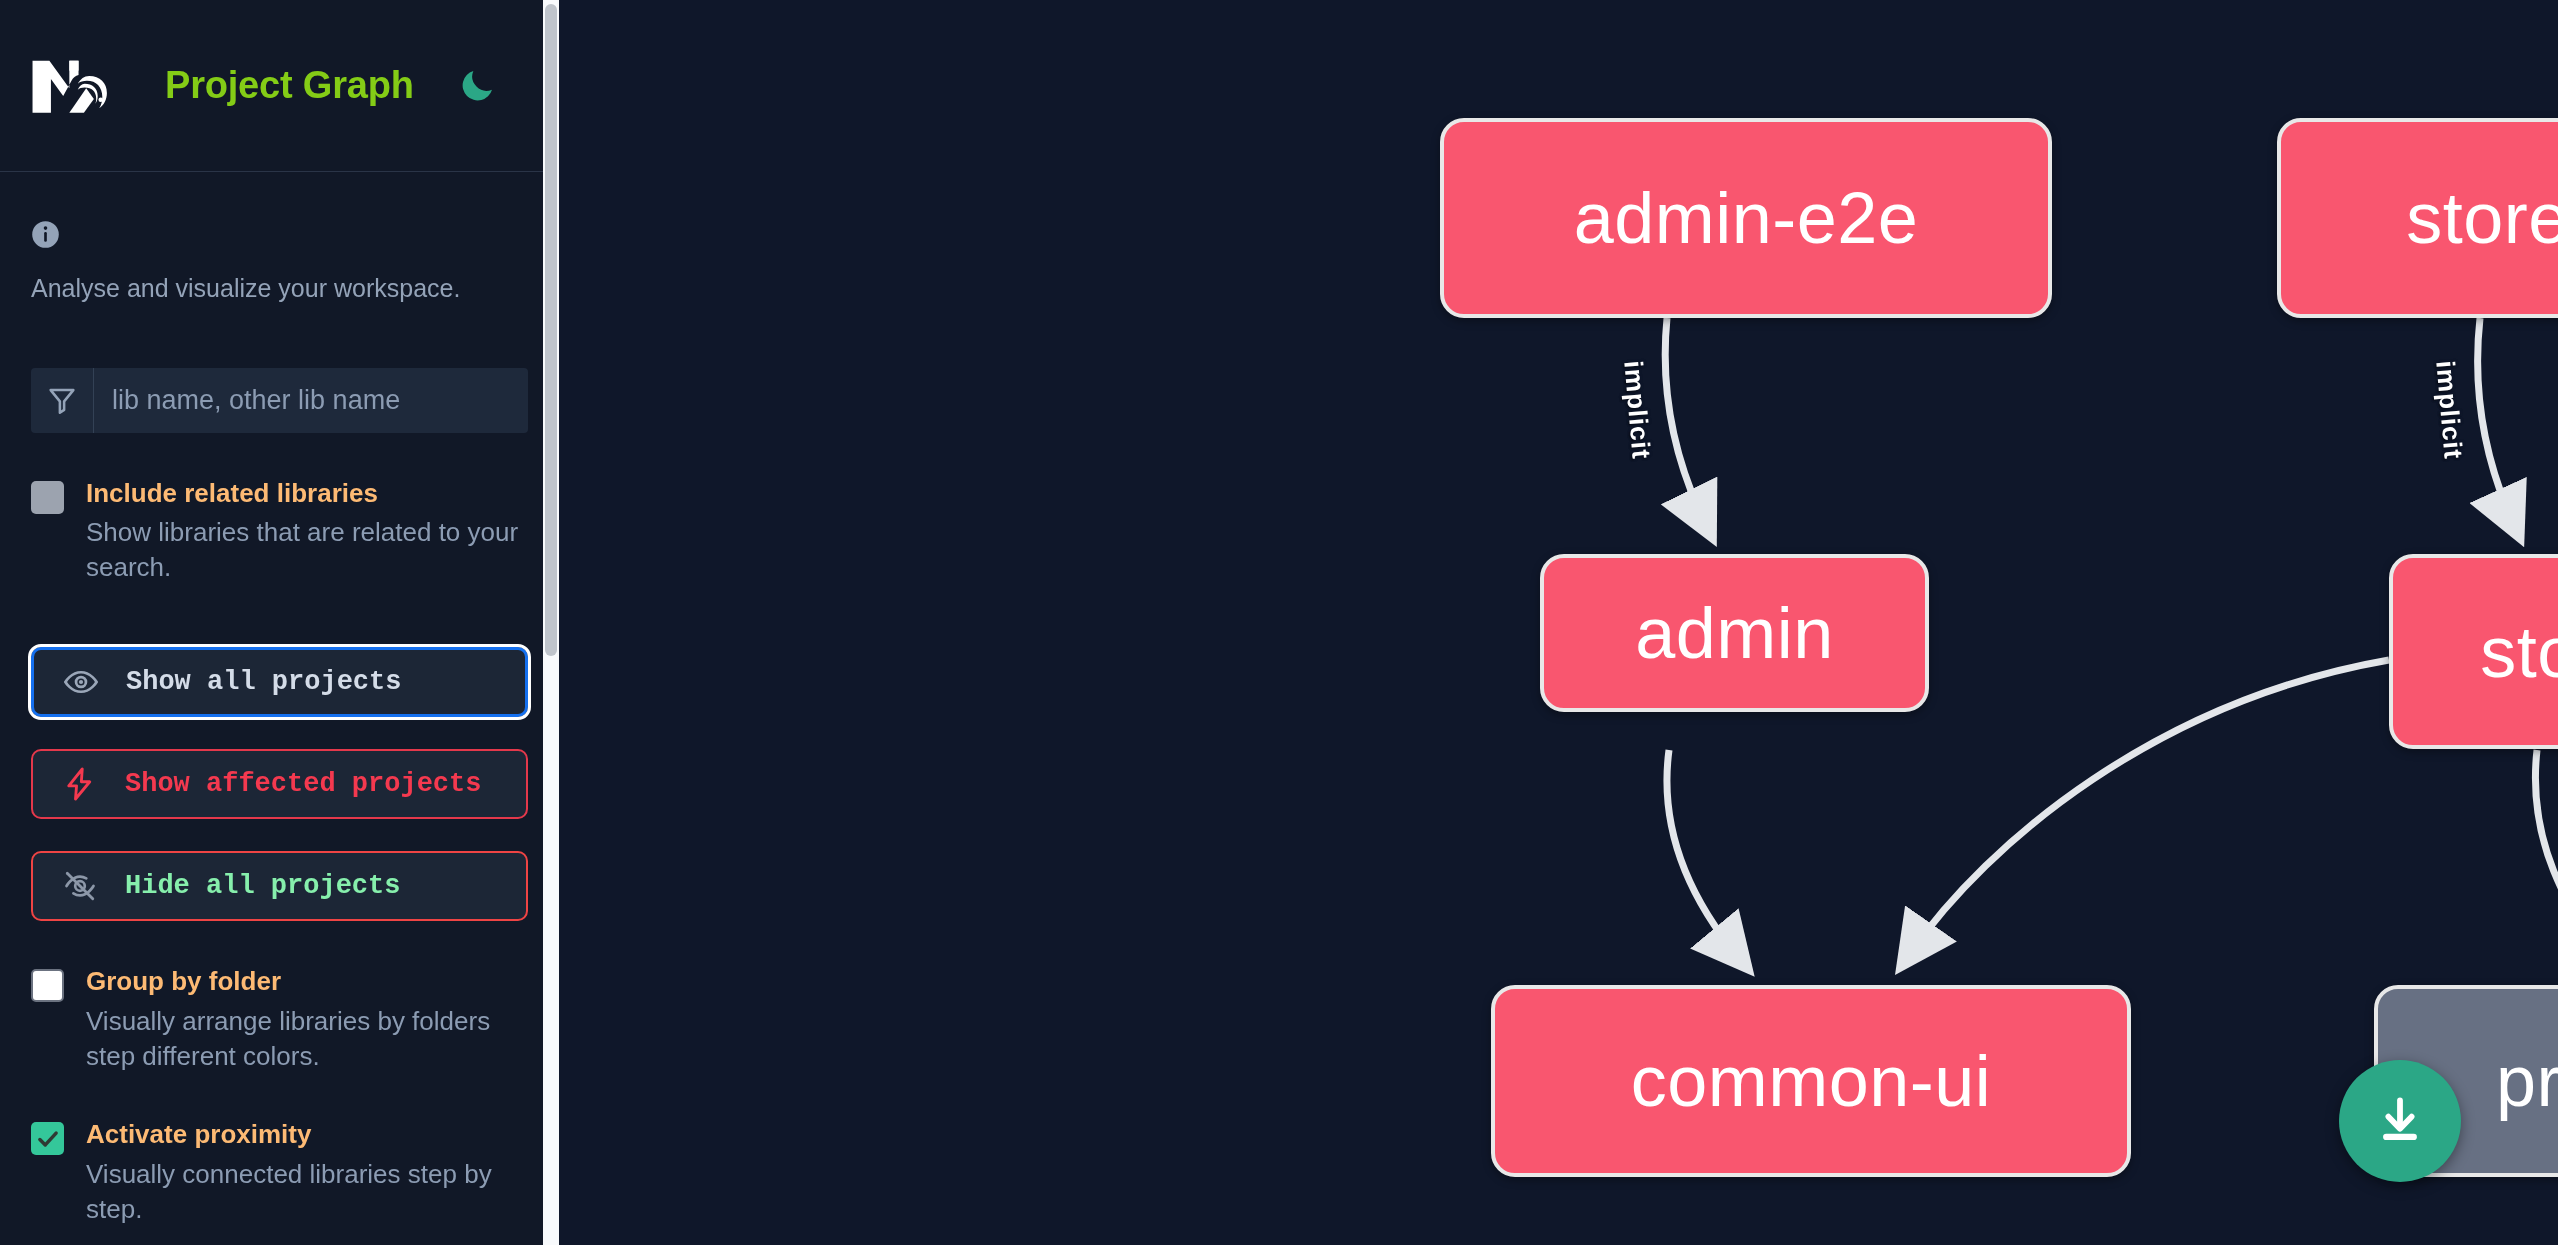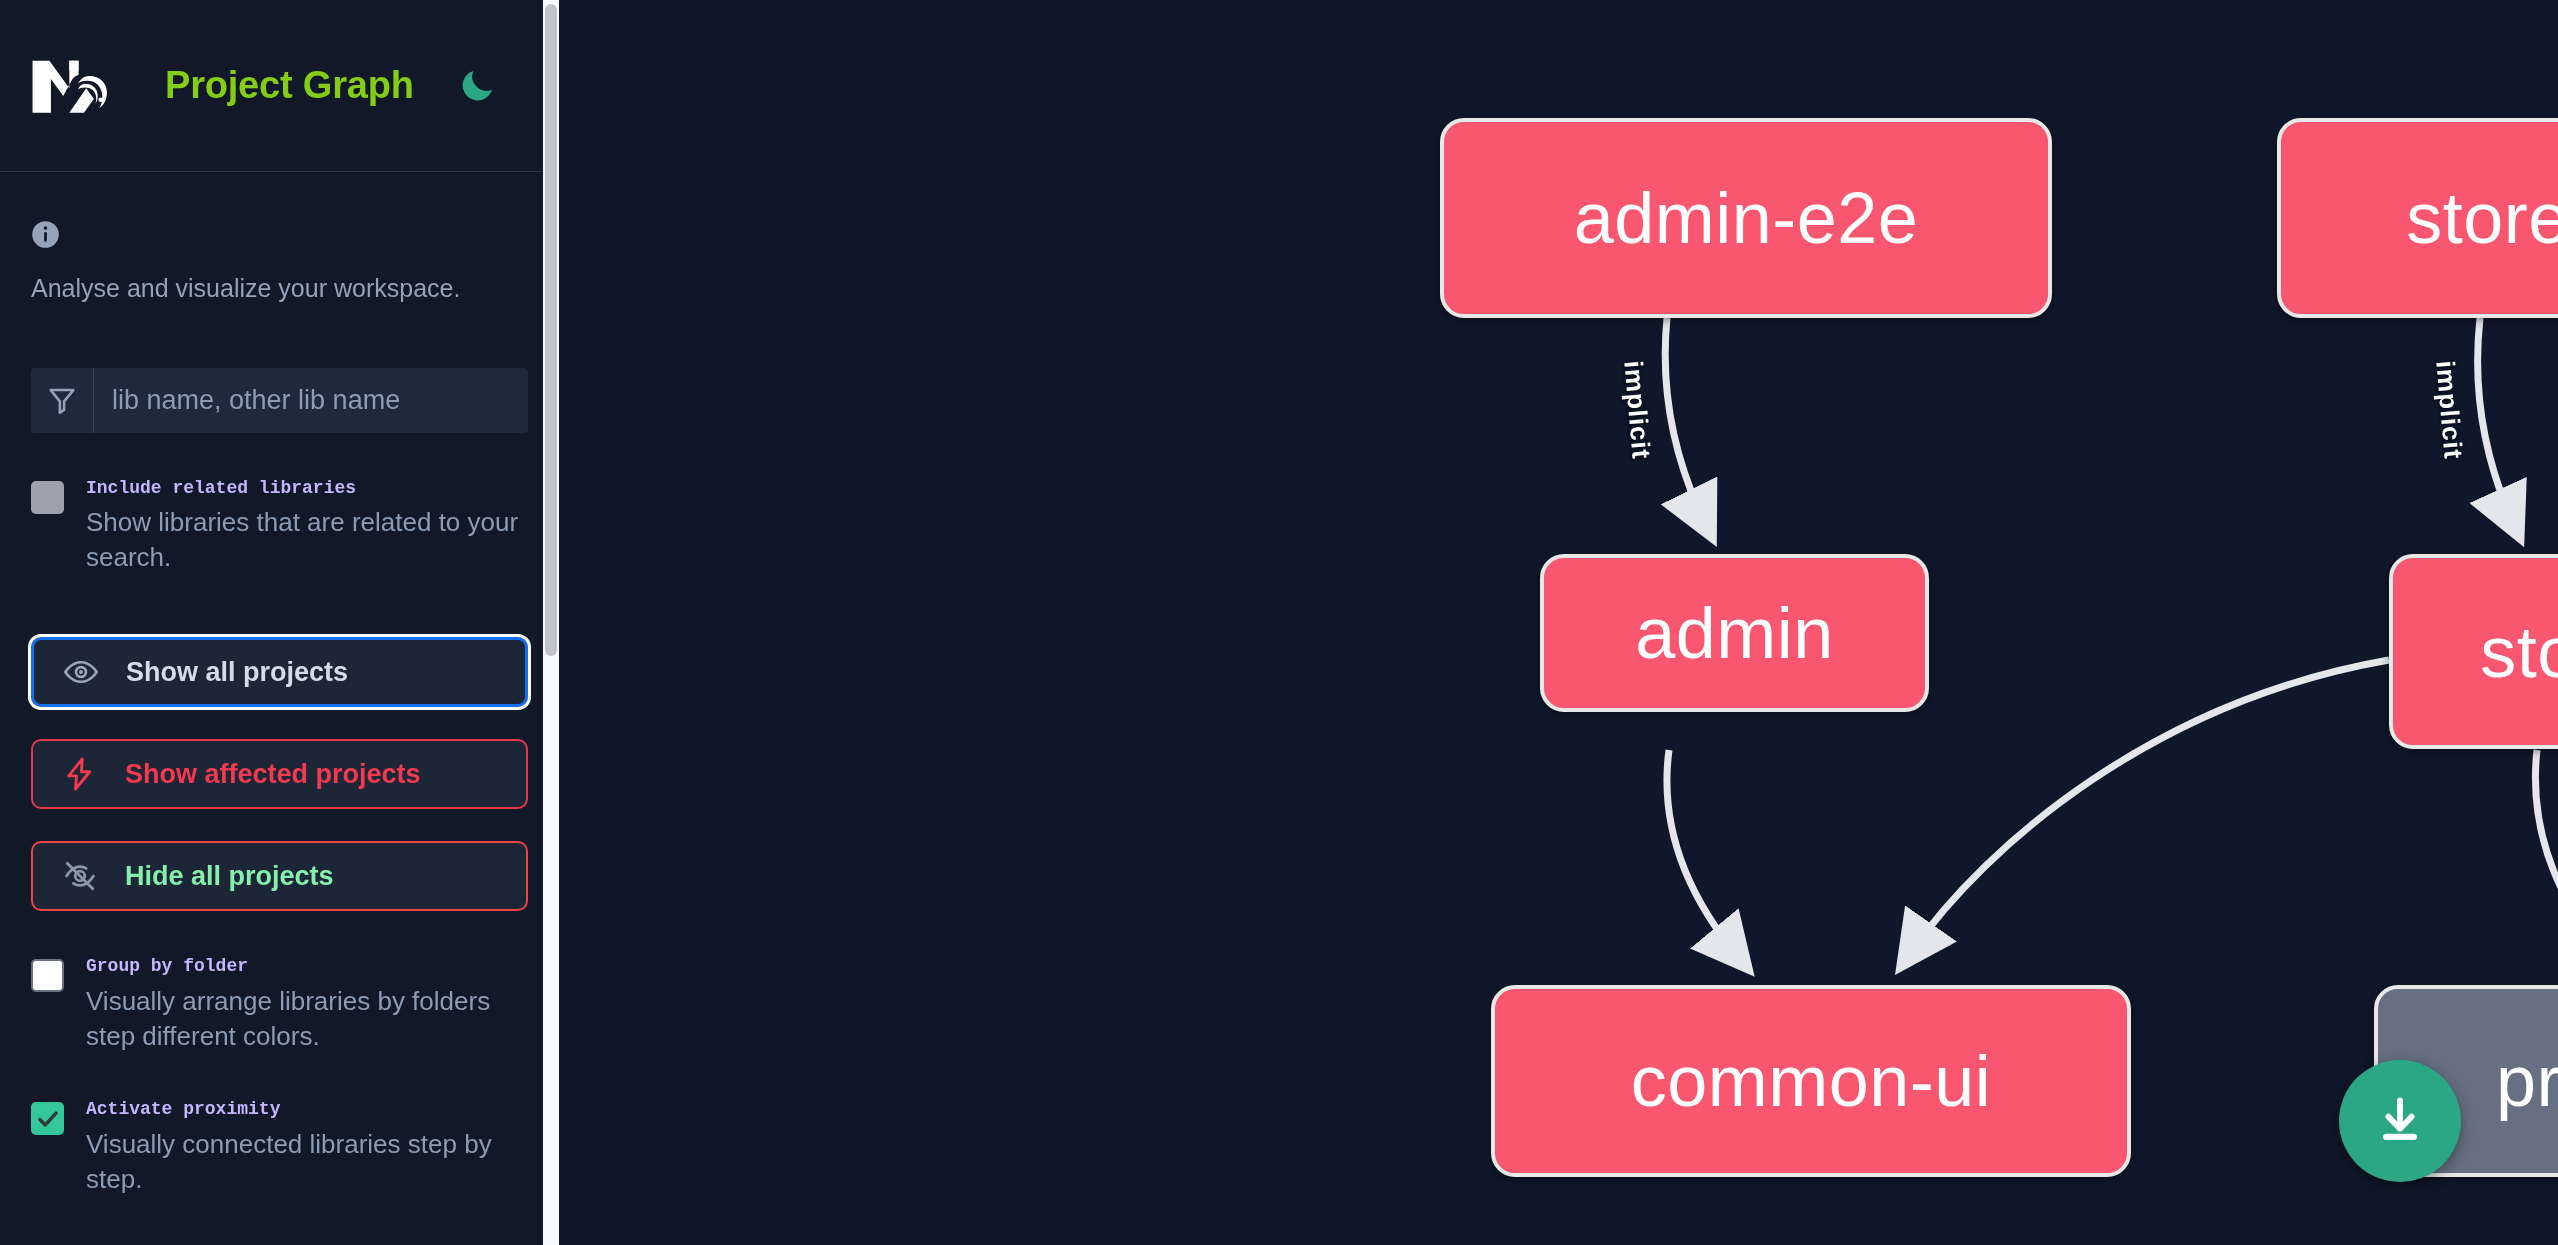--- a/index.html
+++ b/index.html
@@ -68,24 +68,24 @@
     padding:0 18px;
   }
   .search-input::placeholder { color:#8C9CB3; }
 
   .check-row { display:flex; margin-top:44px; gap:22px; align-items:flex-start; }
   .cb { flex:0 0 33px; width:33px; height:33px; border-radius:5px; margin-top:4px; cursor:pointer; }
   .cb-grey  { background:#9CA3AF; }
   .cb-white { background:#FFFFFF; border:2px solid #6B7280; }
   .cb-green { background:#34C79A; display:flex; align-items:center; justify-content:center; }
   .check-texts { flex:1; }
-  .check-title { font-size:18px; font-weight:700; color:#c4b5fd; line-height:1.25;font-family:Liberation Mono, monospace; }
+  .check-title { font-size:26px; font-weight:700; color:#fdba74; line-height:1.25; }
   .check-desc  { font-size:26px; color:#8C9CB3; line-height:1.35; margin-top:6px; }
 
-  .btn-stack { margin-top:62px; display:flex; flex-direction:column; gap:32px; }
+  .btn-stack { margin-top:62px; display:flex; flex-direction:column; gap:32px;font-family:Liberation Mono, monospace; }
   .gbtn {
     height:70px; border-radius:10px;
     display:flex; align-items:center;
     padding-left:28px; gap:26px;
     background:#1C2636; cursor:pointer;
     font-size:27px; font-weight:700;
   }
   .gbtn.primary {
     border:3px solid #1570EF;
     outline:3px solid #FFFFFF;

